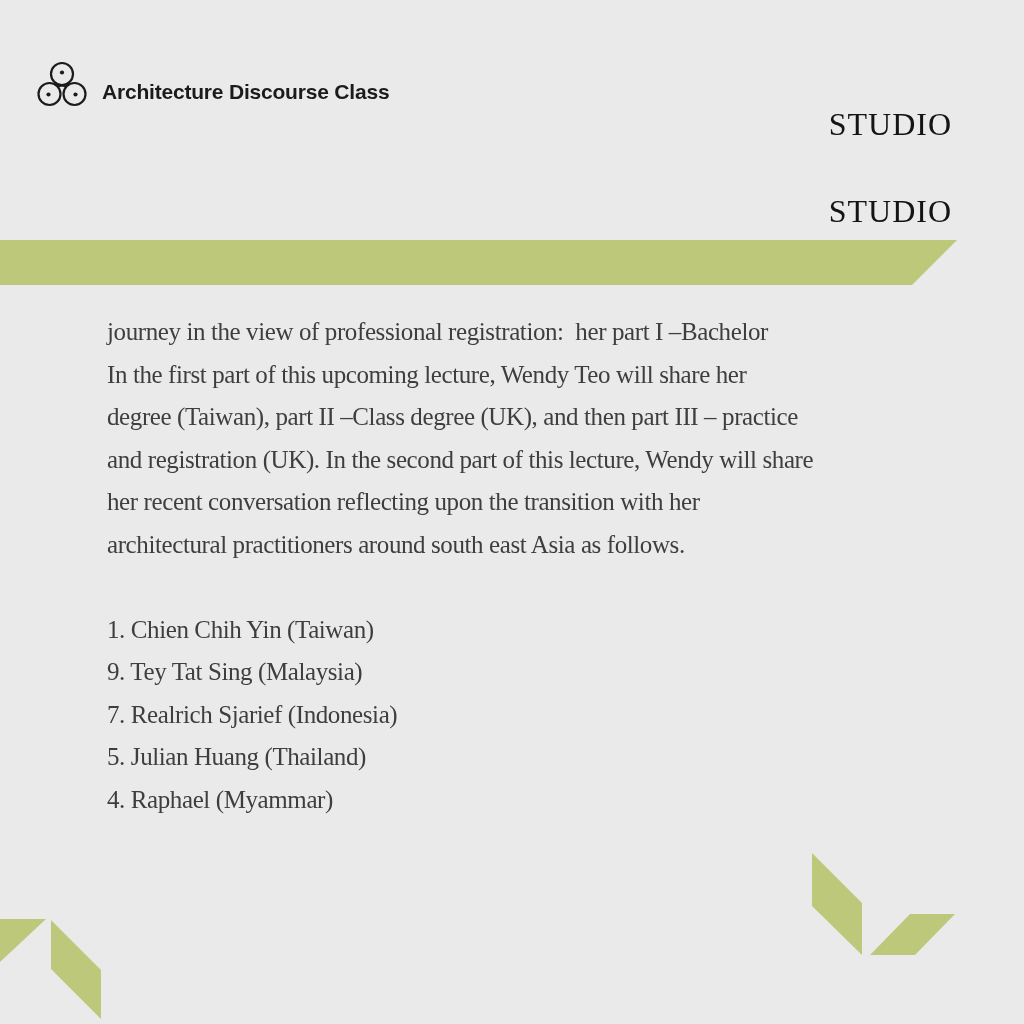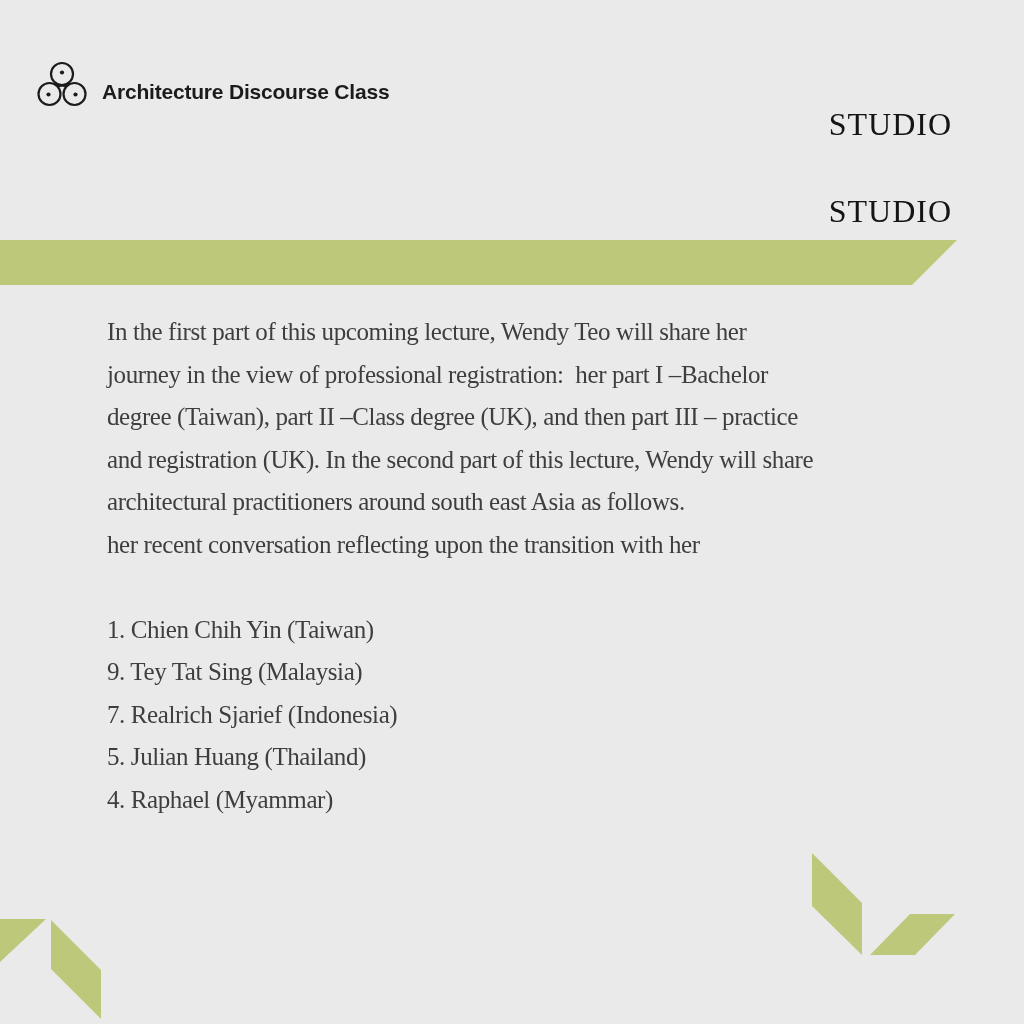--- a/index.html
+++ b/index.html
@@ -135,26 +135,26 @@
   </div>
 
   <div class="wordmark">
     <div>STUDIO</div>
     <div>STUDIO</div>
   </div>
 
   <div class="band"></div>
 
   <div class="text-block">
+    <div class="line">journey in the view of professional registration:  her part I –Bachelor</div>
     <div class="line">In the first part of this upcoming lecture, Wendy Teo will share her</div>
-    <div class="line">journey in the view of professional registration:  her part I –Bachelor</div>
     <div class="line">degree (Taiwan), part II –Class degree (UK), and then part III – practice</div>
     <div class="line">and registration (UK). In the second part of this lecture, Wendy will share</div>
+    <div class="line">her recent conversation reflecting upon the transition with her</div>
     <div class="line">architectural practitioners around south east Asia as follows.</div>
-    <div class="line">her recent conversation reflecting upon the transition with her</div>
 
     <div class="spacer"></div>
 
     <div class="line">1. Chien Chih Yin (Taiwan)</div>
     <div class="line">9. Tey Tat Sing (Malaysia)</div>
     <div class="line">7. Realrich Sjarief (Indonesia)</div>
     <div class="line">5. Julian Huang (Thailand)</div>
     <div class="line">4. Raphael (Myammar)</div>
   </div>
 

